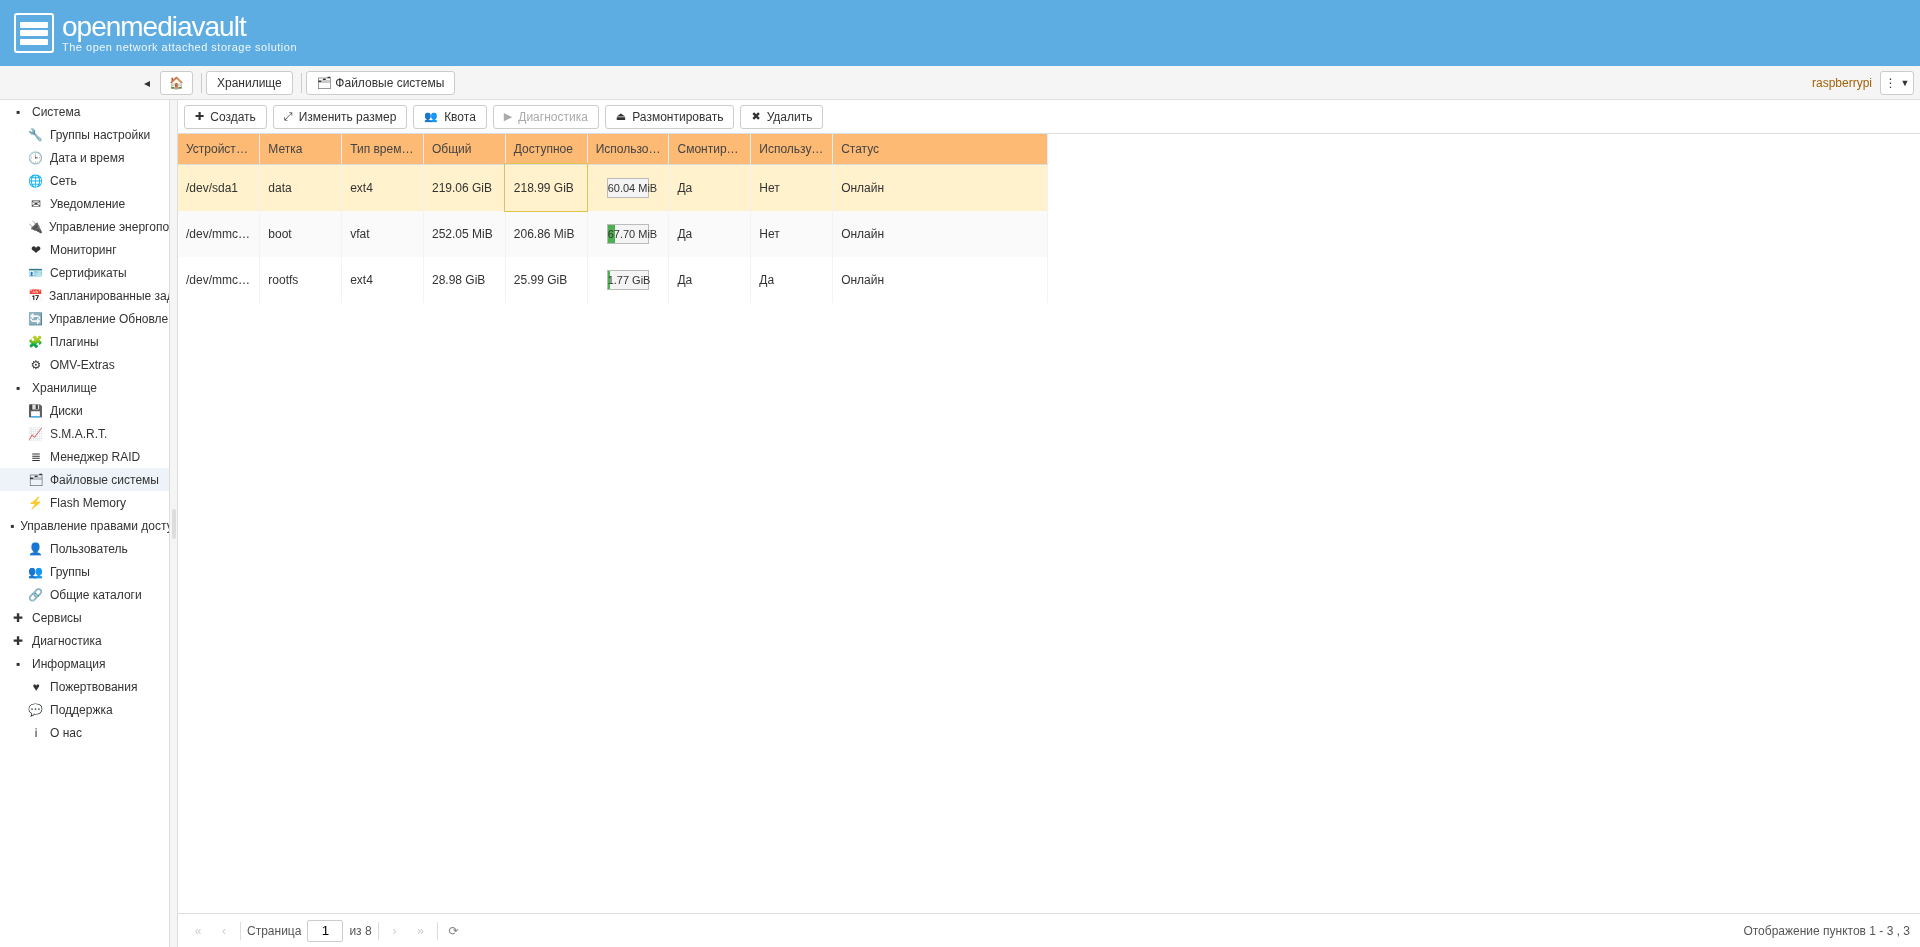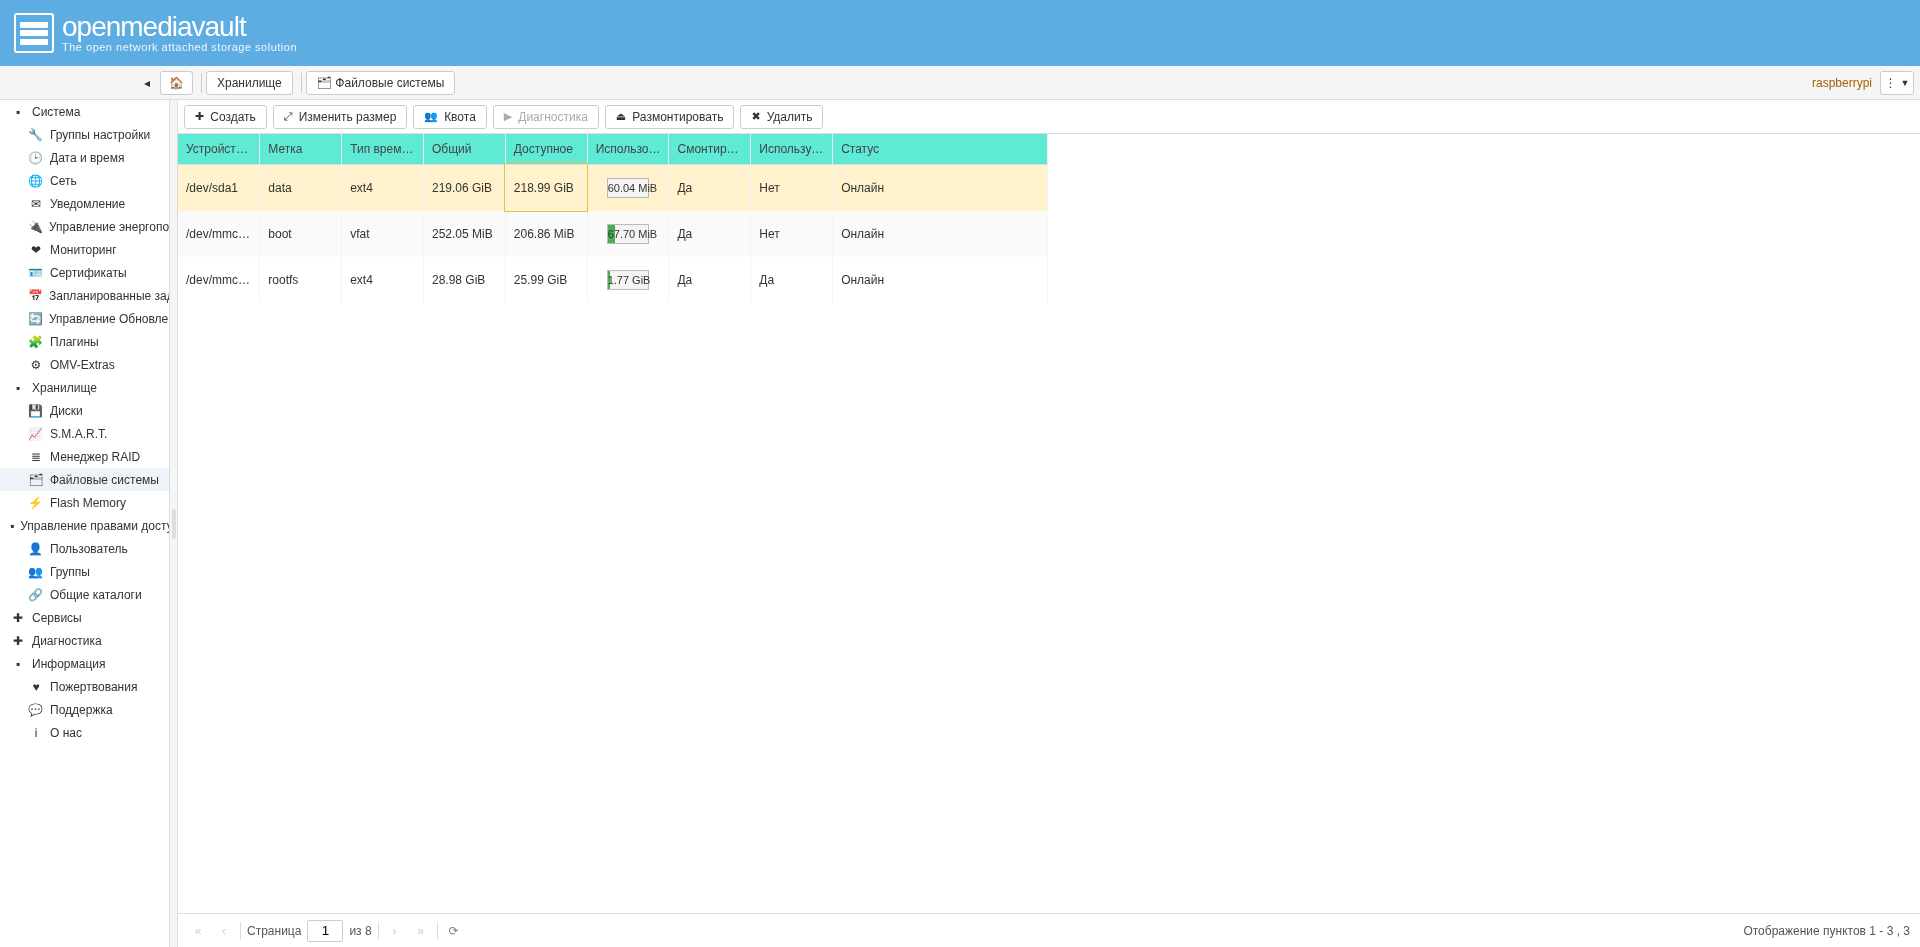--- a/index.html
+++ b/index.html
@@ -43,21 +43,21 @@
 
 
 .actbar { height:34px; border-bottom:1px solid #ddd; background:#fff; display:flex; align-items:center; padding:0 6px; gap:6px; }
 .btn { background:#fff; border:1px solid #ccc; border-radius:3px; height:24px; display:flex; align-items:center; padding:0 10px; font-size:12px; cursor:pointer; gap:6px; }
 .btn.disabled { color:#aaa; cursor:default; }
 .btn .bico { font-size:11px; }
 
 
 .grid { flex:1; overflow:auto; }
 .grid table { border-collapse:collapse; width:870px; table-layout:fixed; }
-.grid th { text-align:left; font-weight:normal; font-size:12px; color:#444; height:30px; padding:0 8px; border-right:1px solid #eee; border-bottom:1px solid #ddd; background:#5eead4; white-space:nowrap; overflow:hidden; text-overflow:ellipsis; }
+.grid th { text-align:left; font-weight:normal; font-size:12px; color:#444; height:30px; padding:0 8px; border-right:1px solid #eee; border-bottom:1px solid #ddd; background:#fdba74; white-space:nowrap; overflow:hidden; text-overflow:ellipsis; }
 .grid td { height:30px; padding:16px 8px; border-right:1px solid #f3f3f3; font-size:12px; white-space:nowrap; overflow:hidden; text-overflow:ellipsis; }
 .grid tr.datarow:nth-child(even) td { background:#fafafa; }
 .grid tr.sel td { background:#fff2cc !important; }
 .cell-sel { background:#fde9a9 !important; outline:1px solid #e0c34e; }
 .usedcell { padding:0 19px !important; }
 .bar { position:relative; height:20px; border:1px solid #bbb; background:#f4f4f4; display:flex; align-items:center; }
 .bar .fill { position:absolute; left:0; top:0; bottom:0; background:#4caf50; }
 .bar .lbl { position:relative; width:100%; text-align:center; font-size:11px; }
 
 

